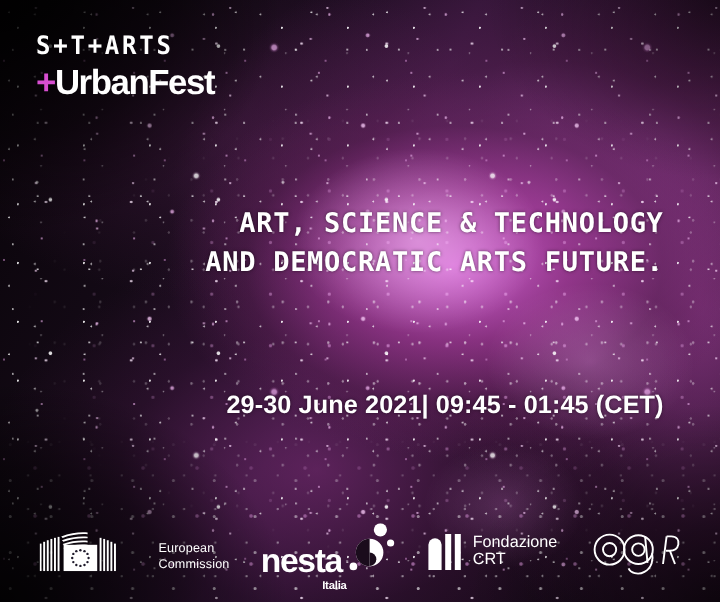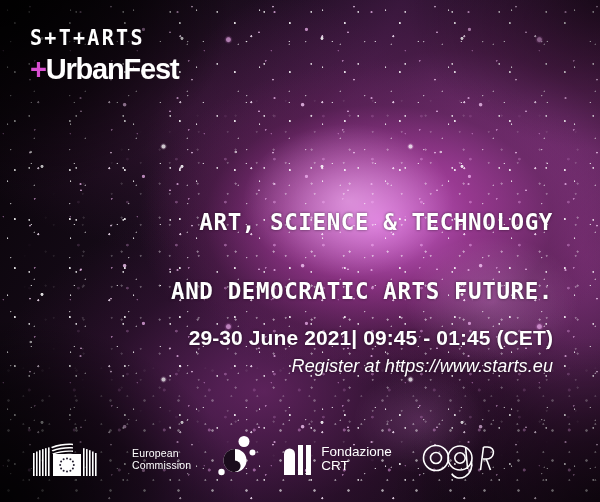--- a/index.html
+++ b/index.html
@@ -140,21 +140,21 @@
     top:170px;
     text-align:right;
     font-family:"DejaVu Sans Mono", monospace;
     font-weight:700;
     font-size:22.5px;
     line-height:33px;
     letter-spacing:.6px;
     color:#fff;
     text-shadow:0 0 3px rgba(0,0,0,.55);
   }
-  .headline div{white-space:nowrap;margin-top:36px;}
+  .headline div{white-space:nowrap;}
 
   .datebox{
     position:absolute;
     right:47px;
     top:326px;
     text-align:right;
     color:#fff;
   }
   .dateline{
     font-size:21px;
@@ -180,21 +180,21 @@
     bottom:12px;
     height:62px;
     display:flex;
     align-items:center;
     padding-left:33px;
     gap:26px;
   }
   .logo{display:flex;align-items:center;}
 
   
-  .ec{gap:7px;}
+  .ec{gap:7px;align-items:flex-end;}
   .ec-mark{display:block;}
   .ec-text{
     color:#fff;
     font-size:10.5px;
     line-height:12.5px;
     font-weight:400;
     letter-spacing:.15px;
     white-space:nowrap;
   }
 
@@ -255,21 +255,20 @@
       <div class="brand-fest"><span class="plus">+</span><span>UrbanFest</span></div>
     </div>
 
     <div class="headline">
       <div>ART, SCIENCE &amp; TECHNOLOGY</div>
       <div>AND DEMOCRATIC ARTS FUTURE.</div>
     </div>
 
     <div class="datebox">
       <div class="dateline">29-30 June 2021| 09:45 - 01:45 (CET)</div>
-      <div class="registerline">Register at https://www.starts.eu</div>
     </div>
 
     <div class="logobar">
 
       <div class="logo ec">
         <svg class="ec-mark" width="92" height="34" viewBox="0 0 92 34">
           <g fill="#ffffff">
 
             <rect x="0" y="11" width="1.6" height="23"></rect>
             <rect x="3" y="9.5" width="1.6" height="24.5"></rect>
@@ -308,20 +307,21 @@
             <rect x="62" y="11" width="1.6" height="23"></rect>
           </g>
         </svg>
         <div class="ec-text">
           <div>European</div>
           <div>Commission</div>
         </div>
       </div>
 
       <div class="logo nesta">
+        <div class="nesta-word"><span>nesta</span><span class="nesta-sub">Italia</span></div>
         <svg class="nesta-mark" width="40" height="44" viewBox="0 0 40 44">
           <circle cx="4.5" cy="36" r="3.2" fill="#fff"></circle>
           <circle cx="27" cy="5.5" r="5.5" fill="#fff"></circle>
           <circle cx="35.5" cy="16.5" r="3.0" fill="#fff"></circle>
           <path d="M18 13 a11.5 11.5 0 1 0 0 23 a11.5 11.5 0 0 0 0 -23 Z M18 13 L18 36" fill="#fff"></path>
           <path d="M18 13 a11.5 11.5 0 0 0 0 23 Z" fill="#1a0c1c"></path>
           <path d="M18 24.5 a5.6 5.6 0 0 1 0 11.2 Z" fill="#1a0c1c"></path>
         </svg>
       </div>
 

